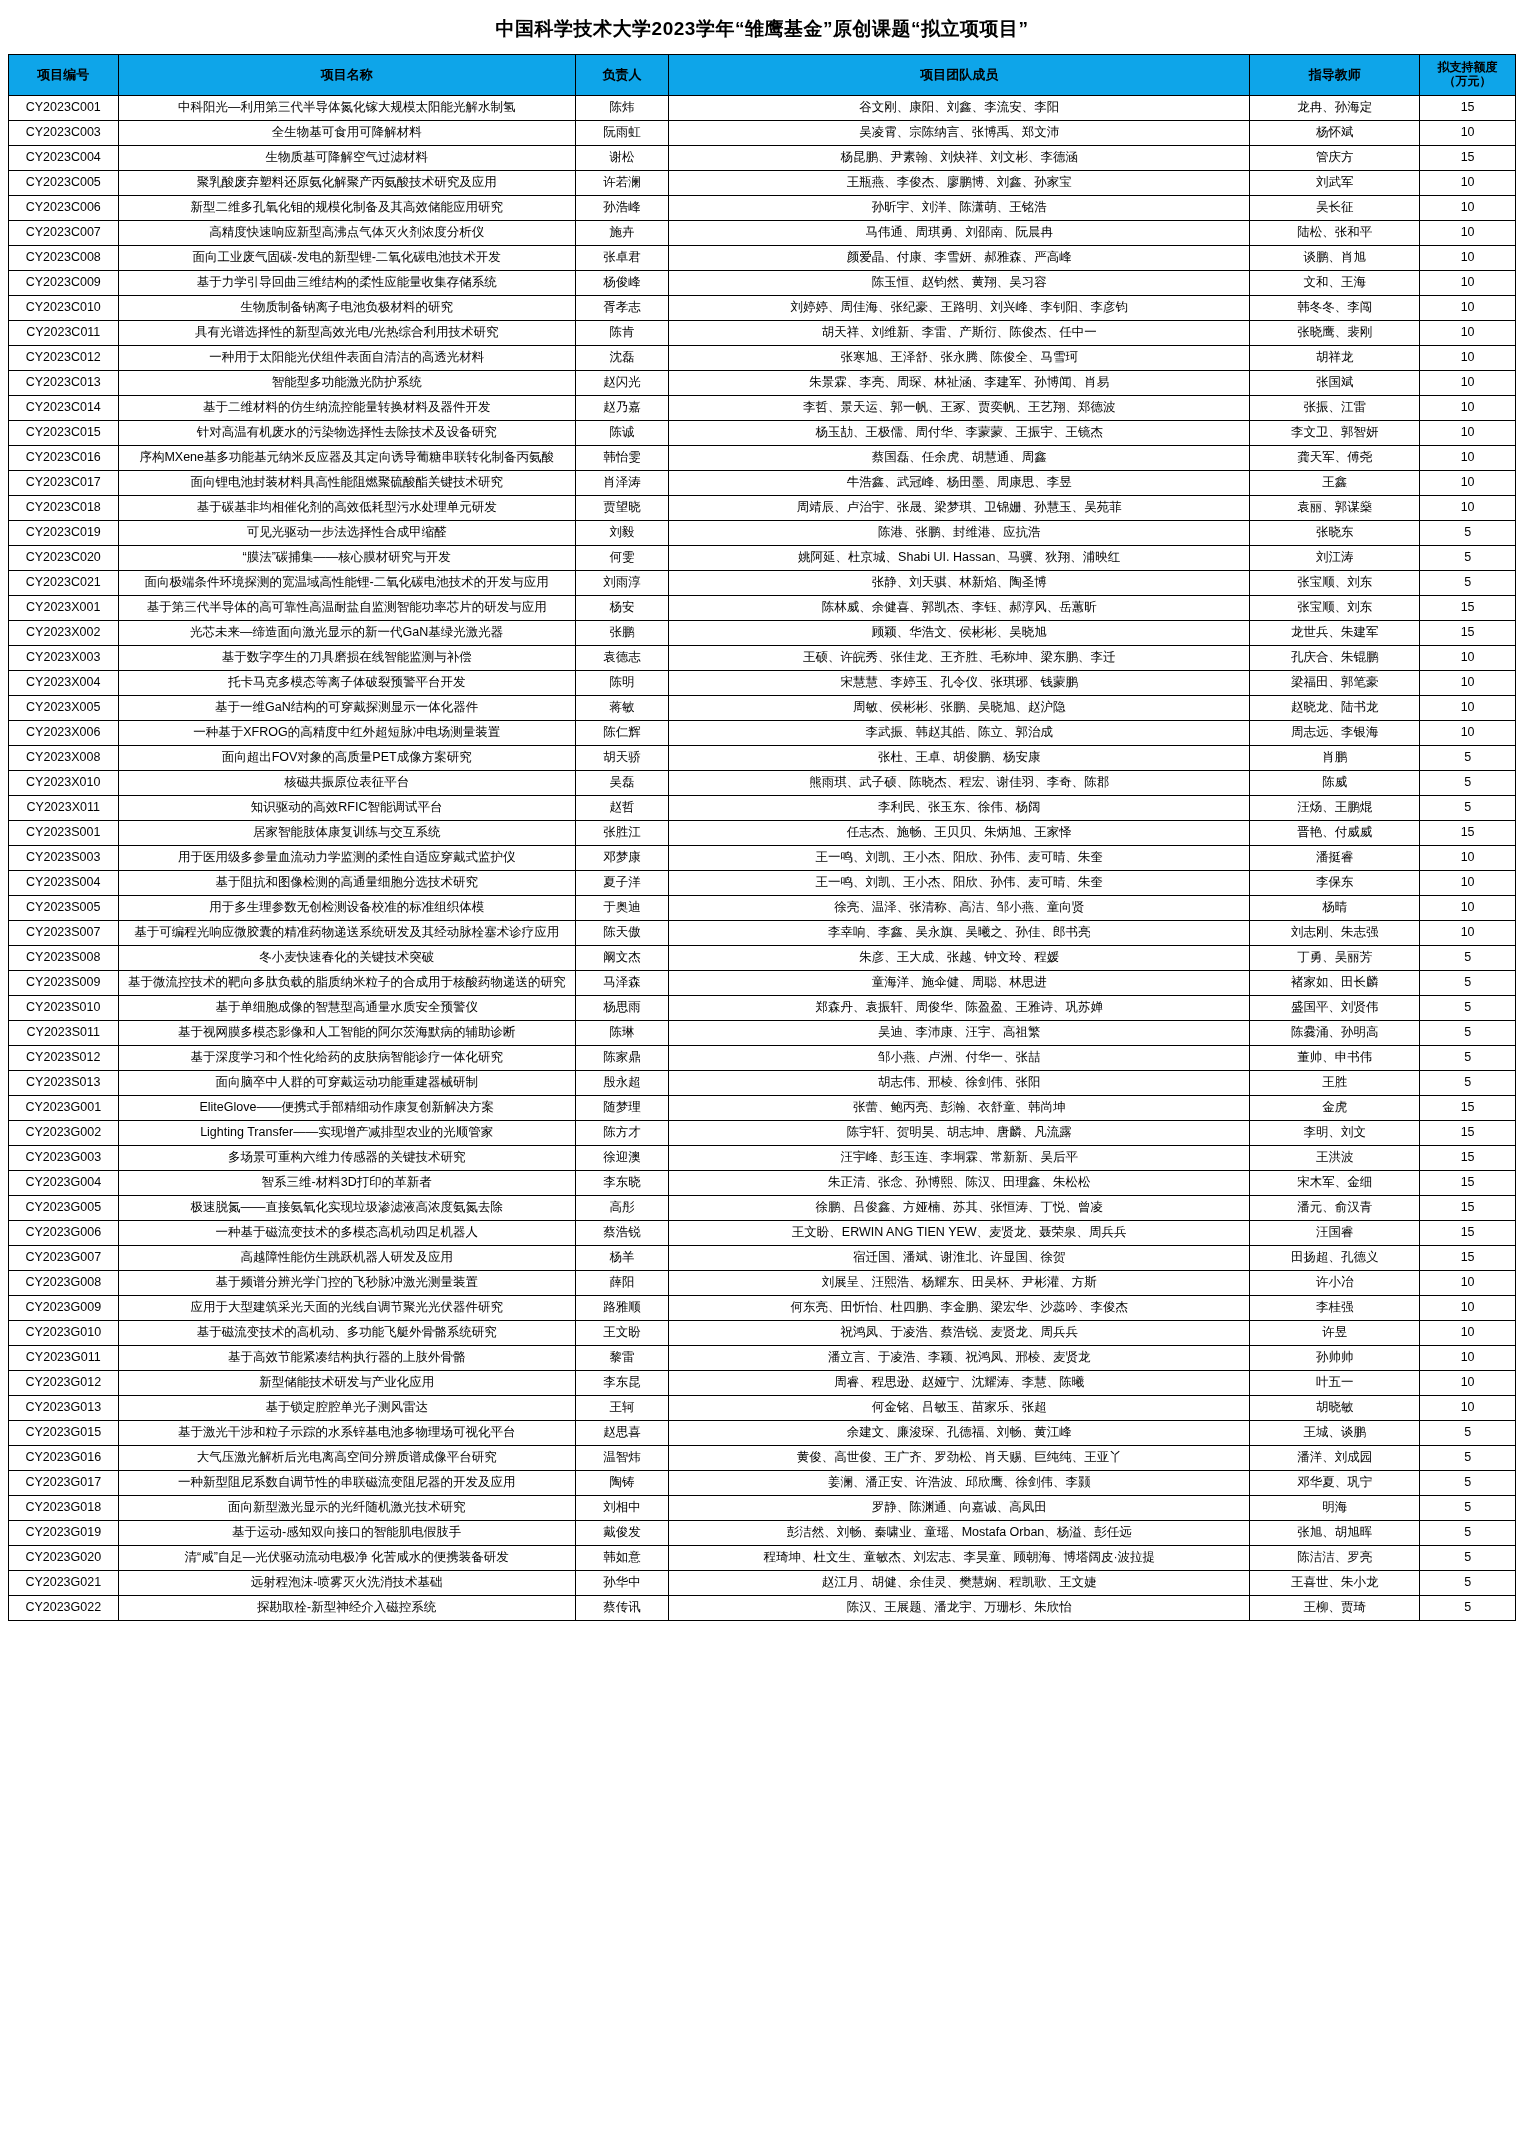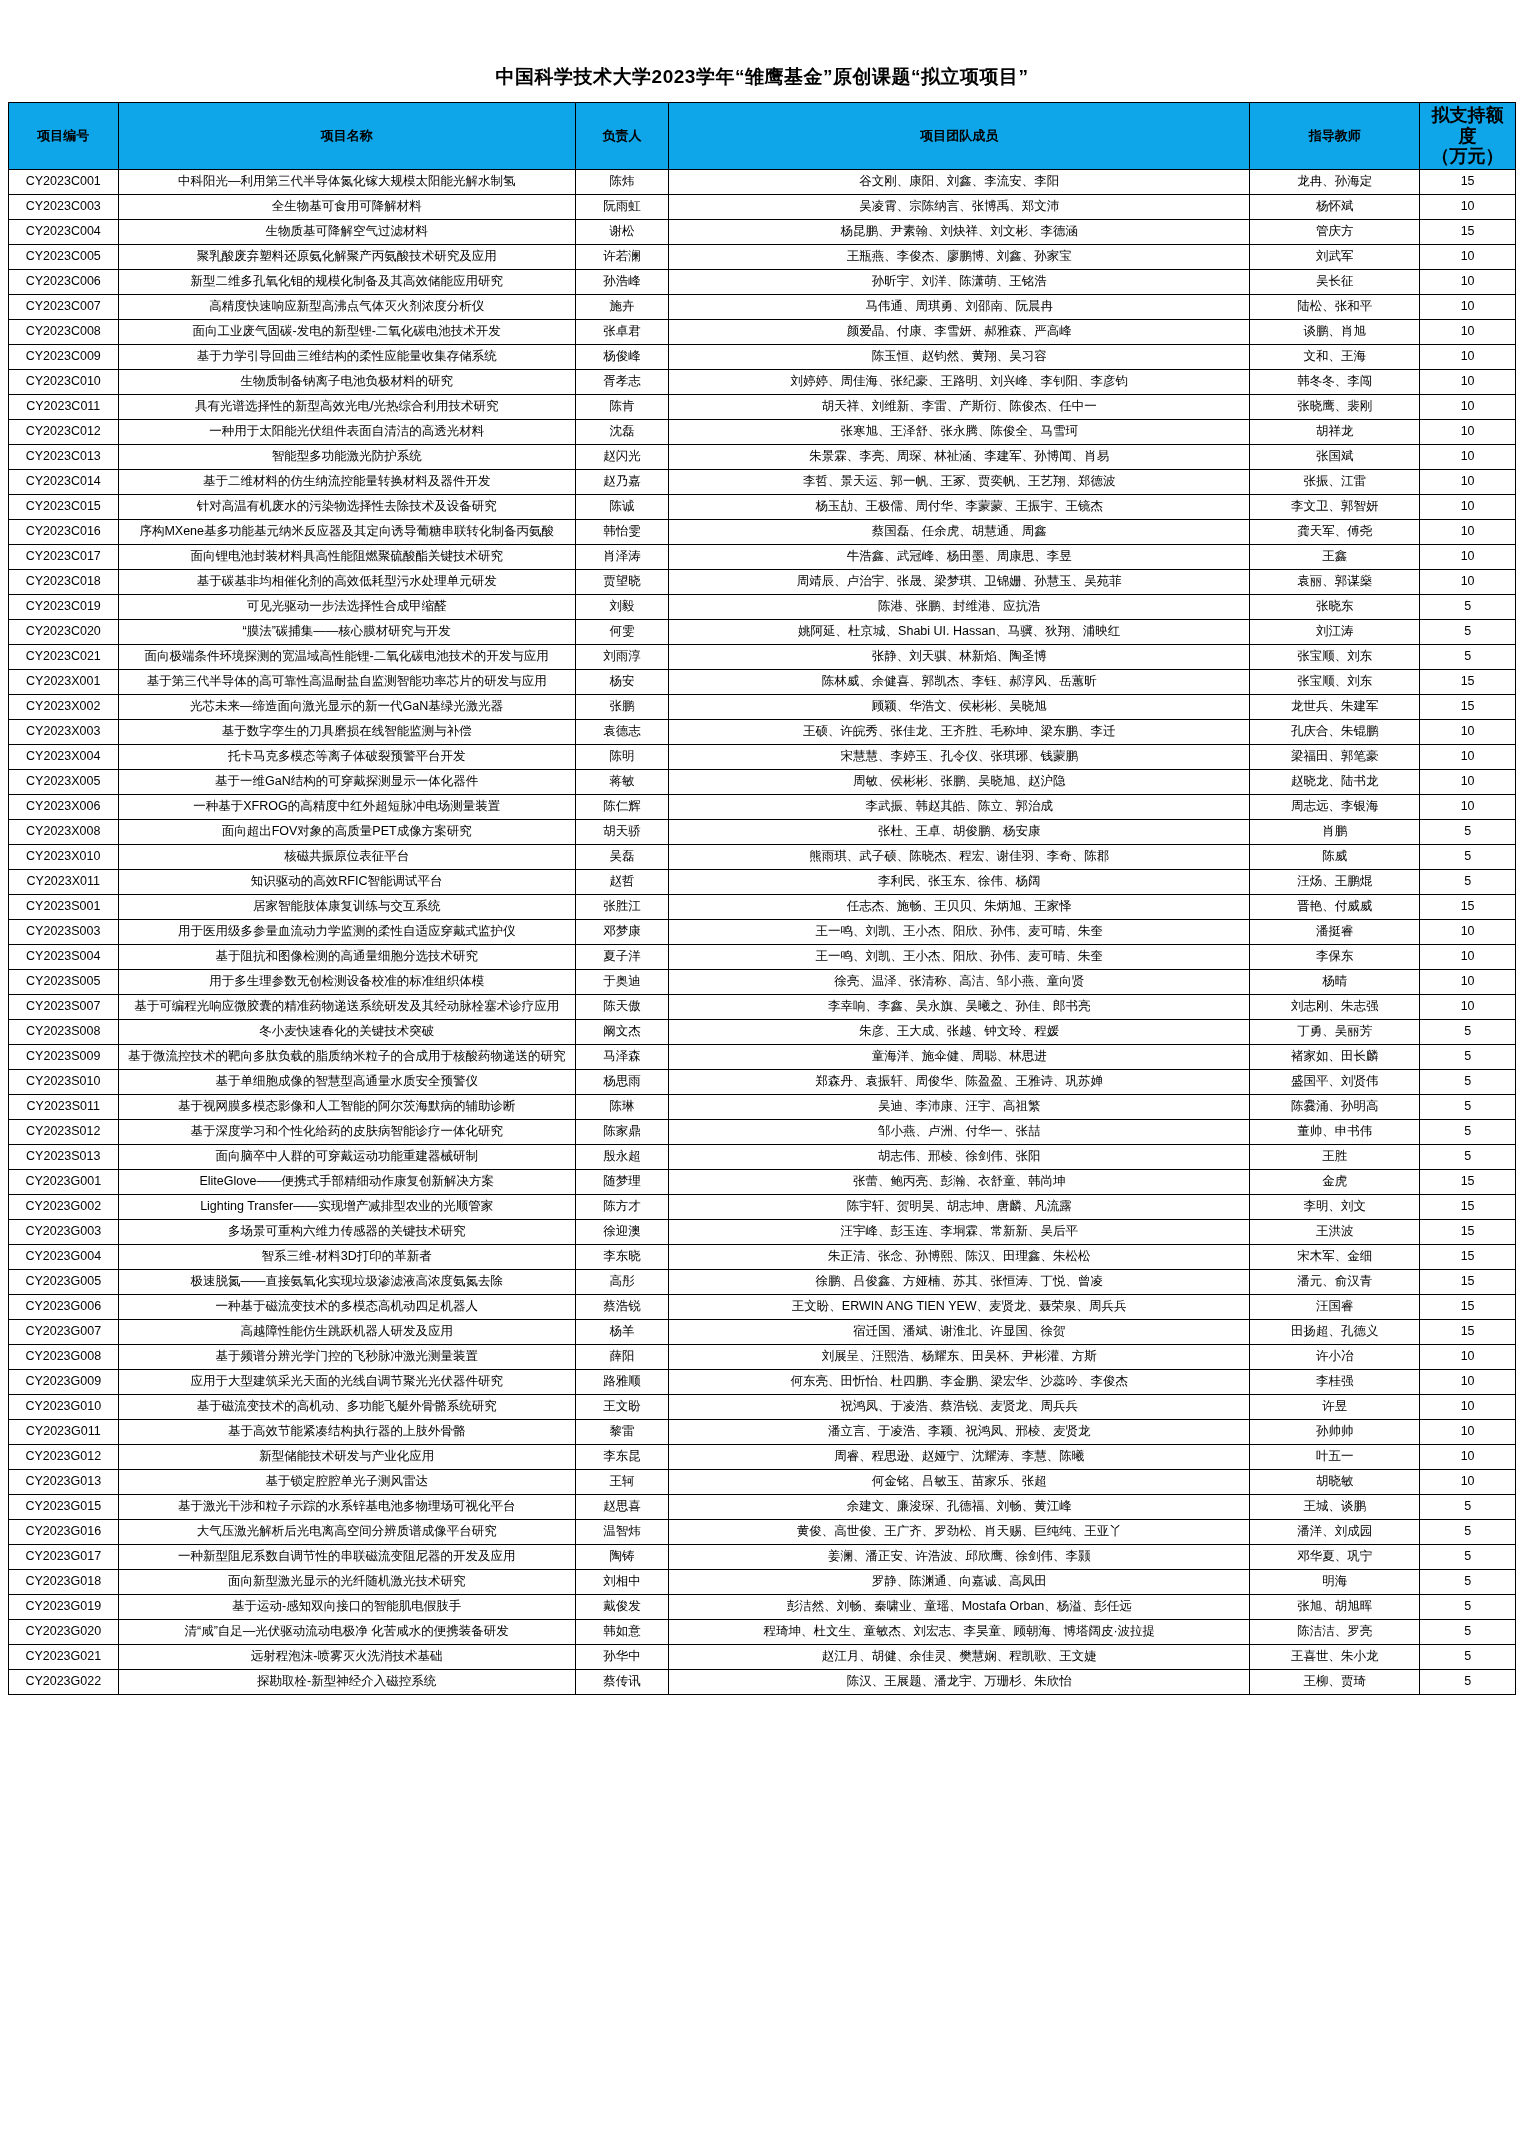--- a/index.html
+++ b/index.html
@@ -9,21 +9,20 @@
   }
   body {
     width: 1524px;
     font-family: "Liberation Sans", "DejaVu Sans", sans-serif;
     color: #000000;
   }
   .page {
     width: 1524px;
     box-sizing: border-box;
     padding: 10px 8px 4px 8px;
-    margin-top: 48px;
   }
   .doc-title {
     text-align: center;
     font-size: 19px;
     font-weight: bold;
     letter-spacing: 0.5px;
     margin: 6px 0 12px 0;
     color: #000;
   }
   table.grid {
@@ -50,21 +49,21 @@
     height: 25px;
   }
   col.c-id { width: 103px; }
   col.c-name { width: 430px; }
   col.c-leader { width: 88px; }
   col.c-members { width: 546px; }
   col.c-teacher { width: 160px; }
   col.c-amount { width: 90px; }
   .cell-name { font-size: 12.5px; }
   .cell-members { font-size: 12.5px; }
-  .amount-head { font-size: 18px; line-height: 1.15; }
+  .amount-head { font-size: 12px; line-height: 1.15; }
 </style>
 </head>
 <body>
 
 <div class="page">
   <div class="doc-title">中国科学技术大学2023学年“雏鹰基金”原创课题“拟立项项目”</div>
 
   <table class="grid">
     <colgroup>
       <col class="c-id">

